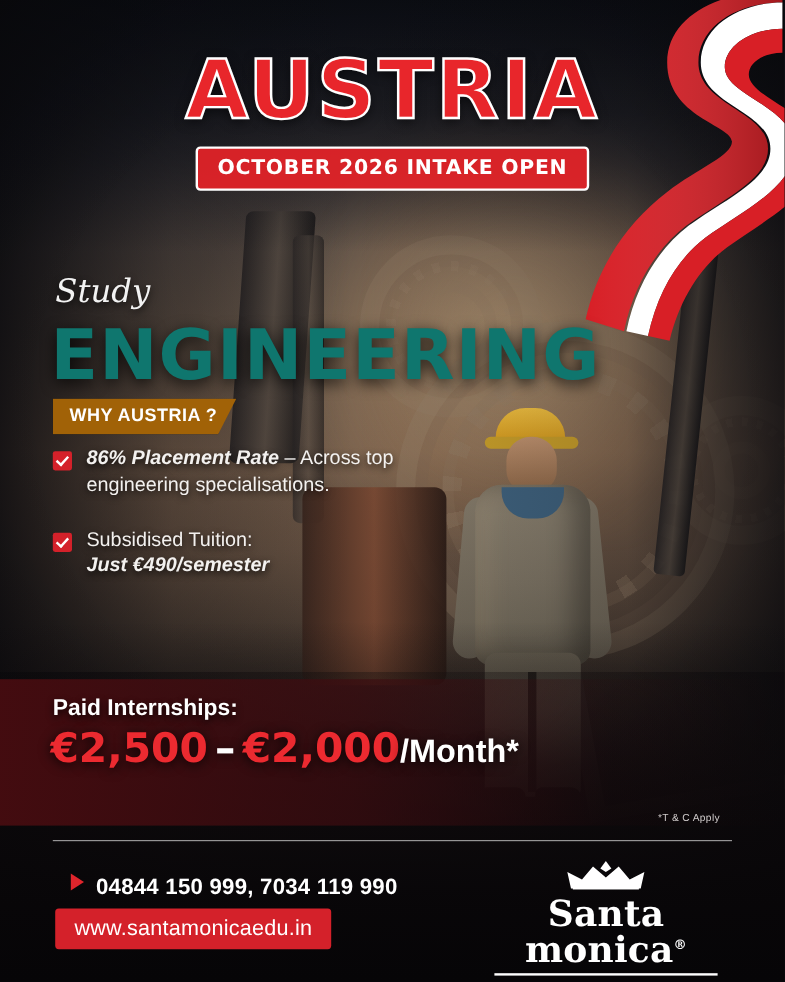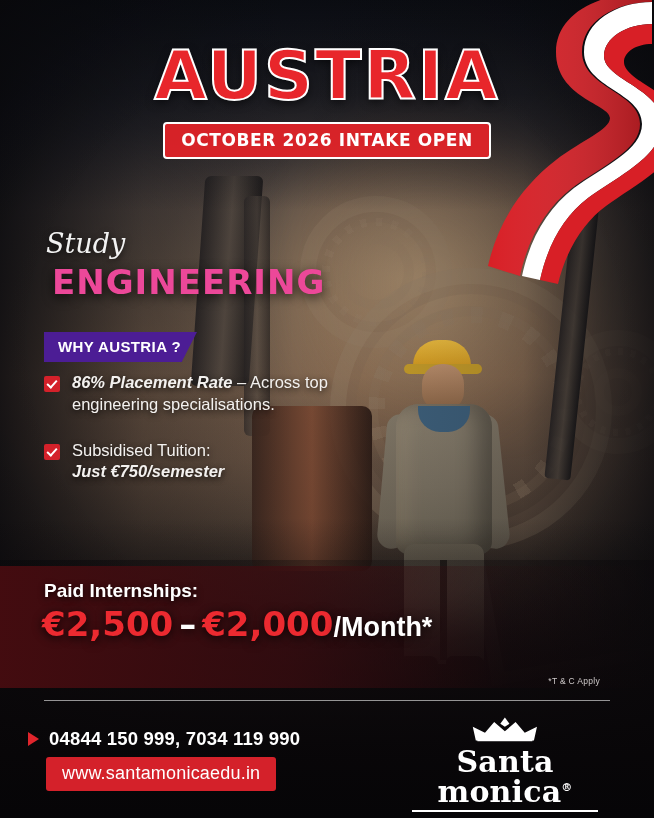--- a/index.html
+++ b/index.html
@@ -232,36 +232,36 @@
     left: 46px;
     top: 228px;
     font-family: "DejaVu Serif", serif;
     font-style: italic;
     font-size: 27px;
     color: #f2f2f2;
     text-shadow: 0 2px 6px rgba(0,0,0,0.7);
   }
   #engineering-word {
     position: absolute;
-    left: 52px;
+    left: 42px;
     top: 262px;
     font-family: "DejaVu Sans", sans-serif;
     font-weight: bold;
-    font-size: 34px;
+    font-size: 58px;
     letter-spacing: 1px;
-    color: #ec4899;
+    color: #0f766e;
     text-shadow: 0 3px 12px rgba(0,0,0,0.75);
   }
 
   
   #why-tag {
     position: absolute;
     left: 44px;
     top: 332px;
-    background: #4c1d95;
+    background: #a16207;
     color: #ffffff;
     font-size: 15px;
     font-weight: bold;
     letter-spacing: 0.4px;
     padding: 6px 16px 7px 14px;
     clip-path: polygon(0 0, 100% 0, 90% 100%, 0 100%);
     box-shadow: 0 2px 8px rgba(0,0,0,0.55);
   }
 
   
@@ -362,24 +362,24 @@
   #footer-rule {
     position: absolute;
     left: 44px;
     right: 44px;
     top: 700px;
     height: 1px;
     background: rgba(225,225,225,0.65);
   }
   #phone-row {
     position: absolute;
-    left: 28px;
+    left: 59px;
     top: 728px;
     display: flex;
-    align-items: center;
+    align-items: flex-start;
   }
   #phone-arrow {
     width: 0; height: 0;
     border-left: 11px solid #e0252c;
     border-top: 7px solid transparent;
     border-bottom: 7px solid transparent;
     margin-right: 10px;
   }
   #phone-text {
     color: #ffffff;
@@ -516,21 +516,21 @@
     <div class="benefit">
       <span class="tick"></span>
       <span class="benefit-text"><span class="em">86% Placement Rate</span><span> – Across top engineering specialisations.</span></span>
     </div>
 
 
     <div class="benefit">
       <span class="tick"></span>
       <span class="benefit-text">
         <span>Subsidised Tuition:</span><br>
-        <span class="em">Just €750/semester</span>
+        <span class="em">Just €490/semester</span>
       </span>
     </div>
 
   </div>
 
   <div id="internship-band"></div>
   <div id="internship-label">Paid Internships:</div>
   <div id="internship-amount">
     <span class="amt">€2,500</span><span class="dash">–</span><span class="amt">€2,000</span><span class="per">/Month*</span>
   </div>

